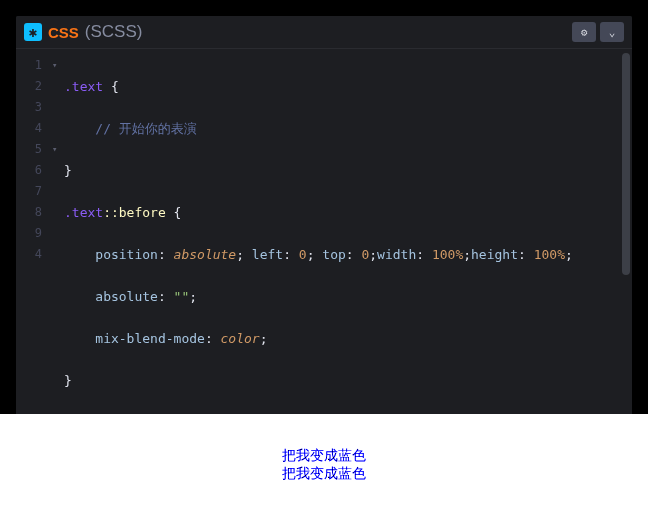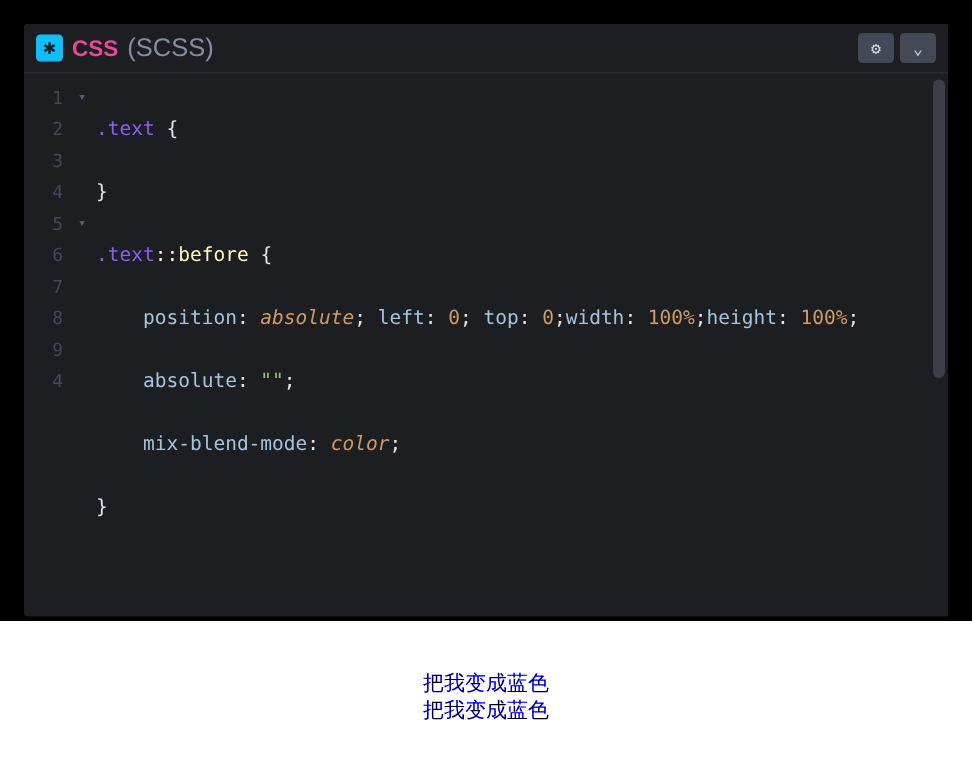--- a/index.html
+++ b/index.html
@@ -35,21 +35,21 @@
     background: #0ebeff;
     border-radius: 3px;
     display: flex;
     align-items: center;
     justify-content: center;
     color: #1d1e22;
     font-size: 14px;
     font-weight: bold;
   }
   .lang-label {
-    color: #ec4899;
+    color: #f97316;
     font-weight: 600;
     font-size: 15px;
     font-family: "Segoe UI", Arial, sans-serif;
     text-align: center;
   }
   .lang-sub {
     color: #868ca0;
     font-size: 17px;
     font-family: "Segoe UI", Arial, sans-serif;
   }
@@ -188,20 +188,21 @@
       <div class="fm"></div>
       <div class="fm">▾</div>
       <div class="fm"></div>
       <div class="fm"></div>
       <div class="fm"></div>
       <div class="fm"></div>
       <div class="fm"></div>
     </div>
     <div class="code">
 <span class="row"><span class="tok-sel">.text</span><span class="tok-brace"> {</span></span>
+<span class="row"><span class="tok-comment">    // 开始你的表演</span></span>
 <span class="row"><span class="tok-brace">}</span></span>
 <span class="row"><span class="tok-sel">.text</span><span class="tok-pseudo">::before</span><span class="tok-brace"> {</span></span>
 <span class="row"><span class="tok-prop">    position</span><span class="tok-punc">: </span><span class="tok-kw">absolute</span><span class="tok-punc">; </span><span class="tok-prop">left</span><span class="tok-punc">: </span><span class="tok-num">0</span><span class="tok-punc">; </span><span class="tok-prop">top</span><span class="tok-punc">: </span><span class="tok-num">0</span><span class="tok-punc">;</span><span class="tok-prop">width</span><span class="tok-punc">: </span><span class="tok-num">100%</span><span class="tok-punc">;</span><span class="tok-prop">height</span><span class="tok-punc">: </span><span class="tok-num">100%</span><span class="tok-punc">;</span></span>
 <span class="row"><span class="tok-prop">    absolute</span><span class="tok-punc">: </span><span class="tok-str">""</span><span class="tok-punc">;</span></span>
 <span class="row"><span class="tok-prop">    mix-blend-mode</span><span class="tok-punc">: </span><span class="tok-kw">color</span><span class="tok-punc">;</span></span>
 <span class="row"><span class="tok-brace">}</span></span>
     </div>
     <div class="scrollbar"></div>
   </div>
 </div>

